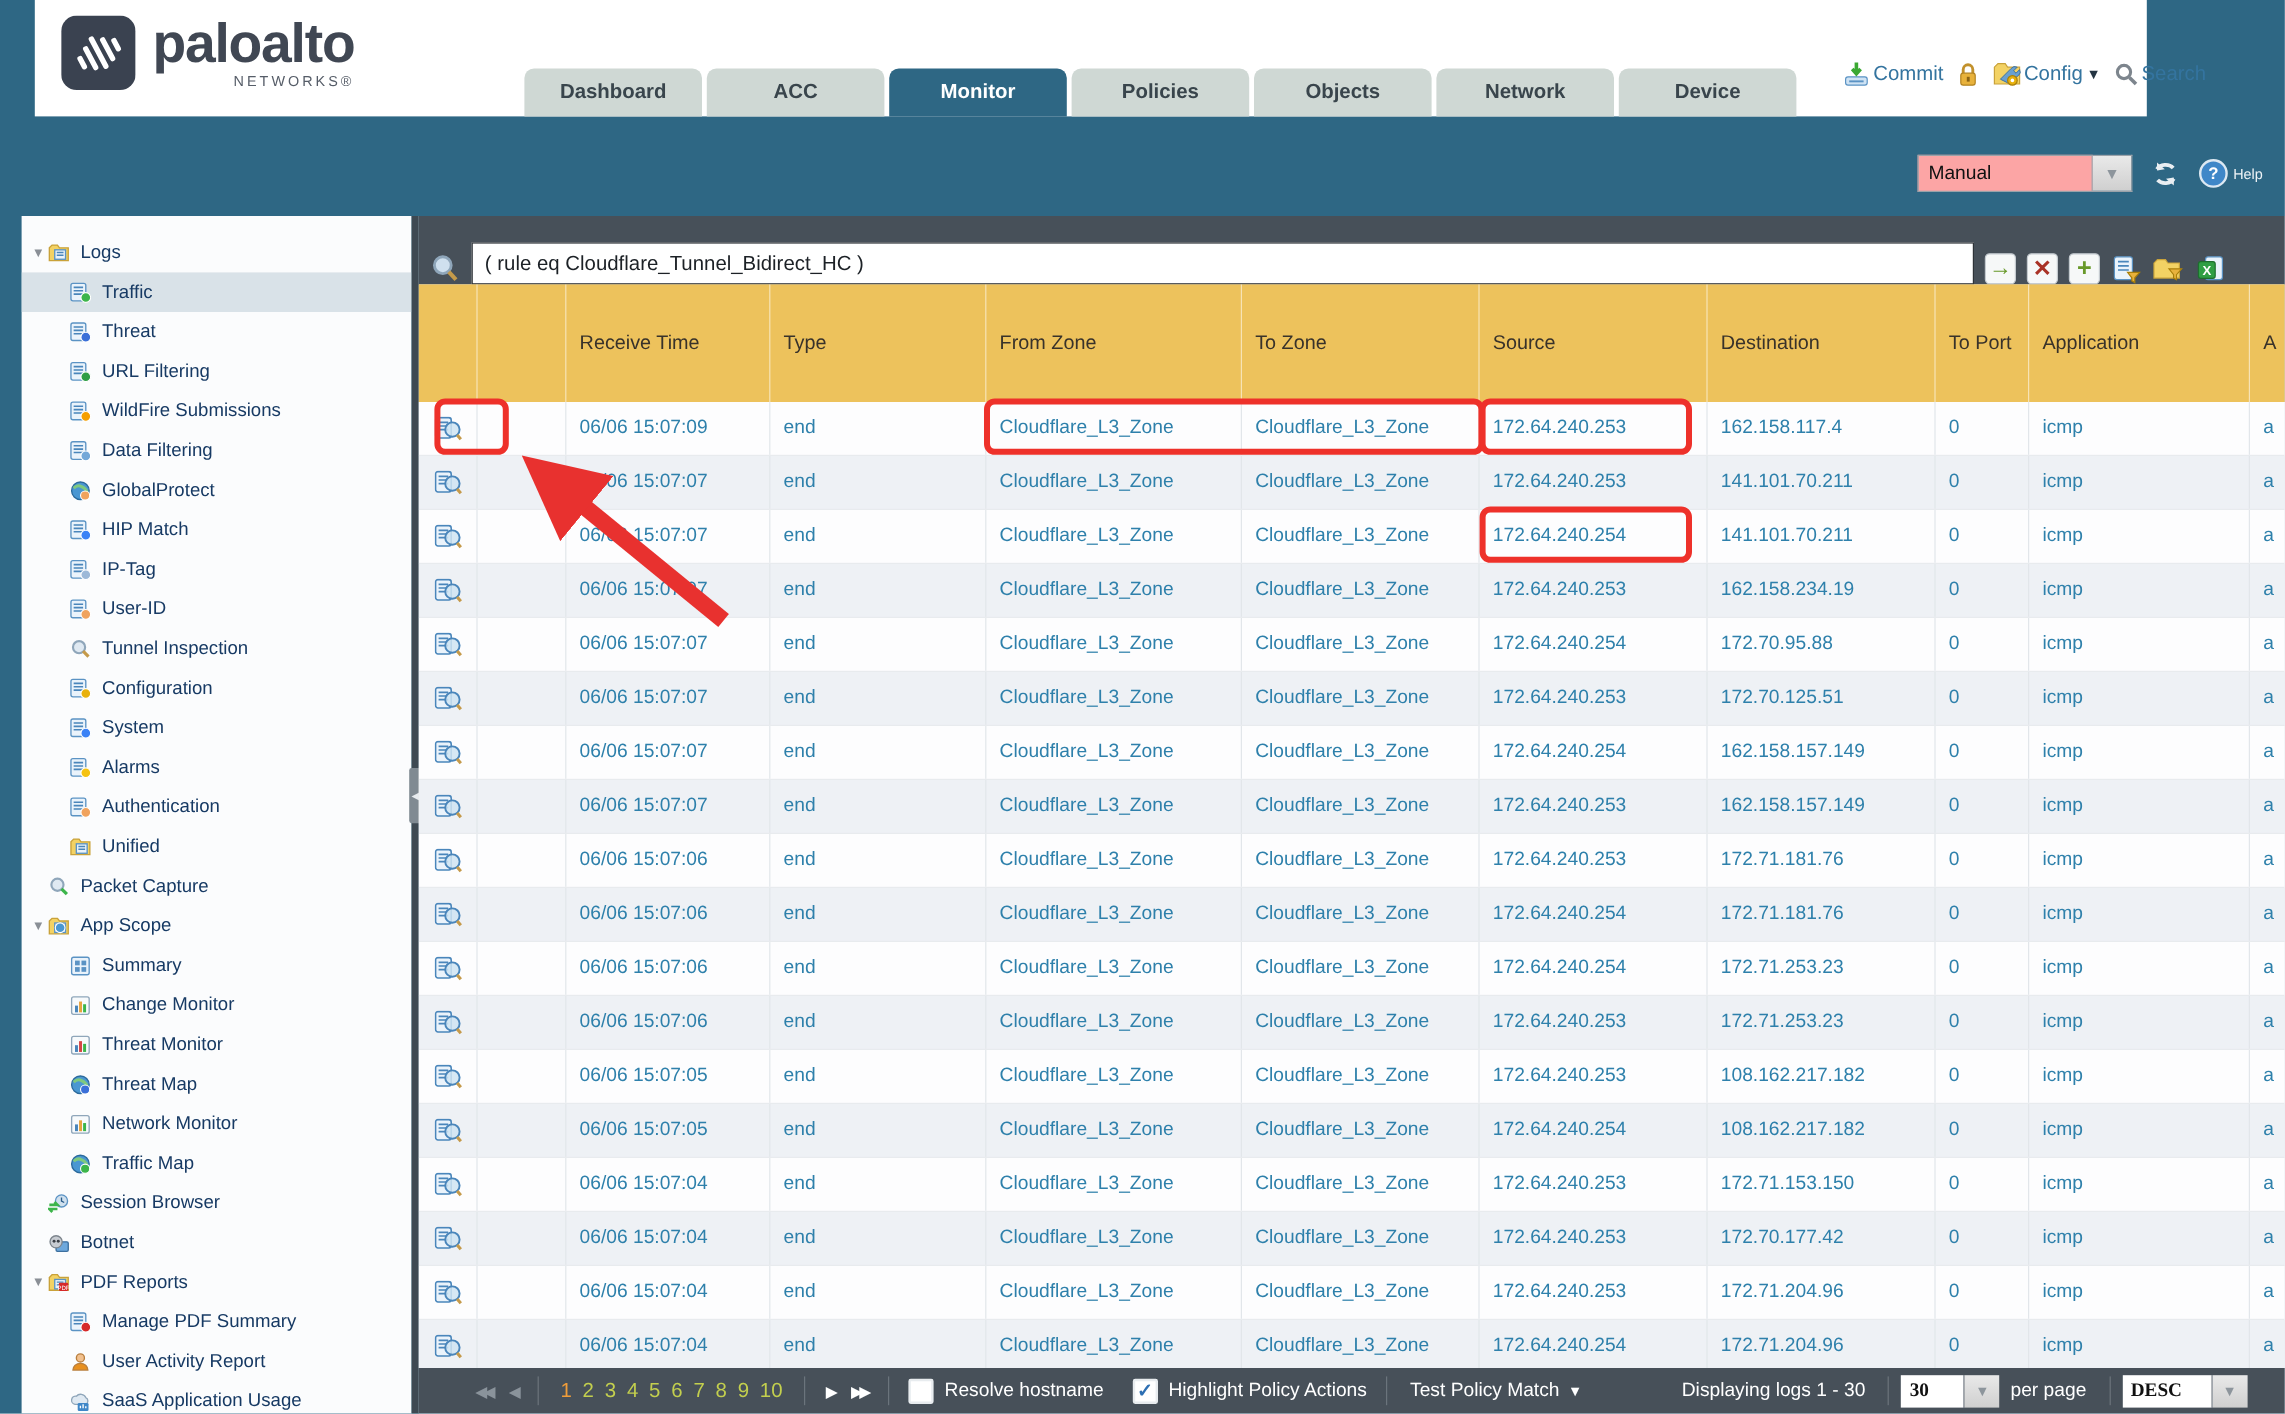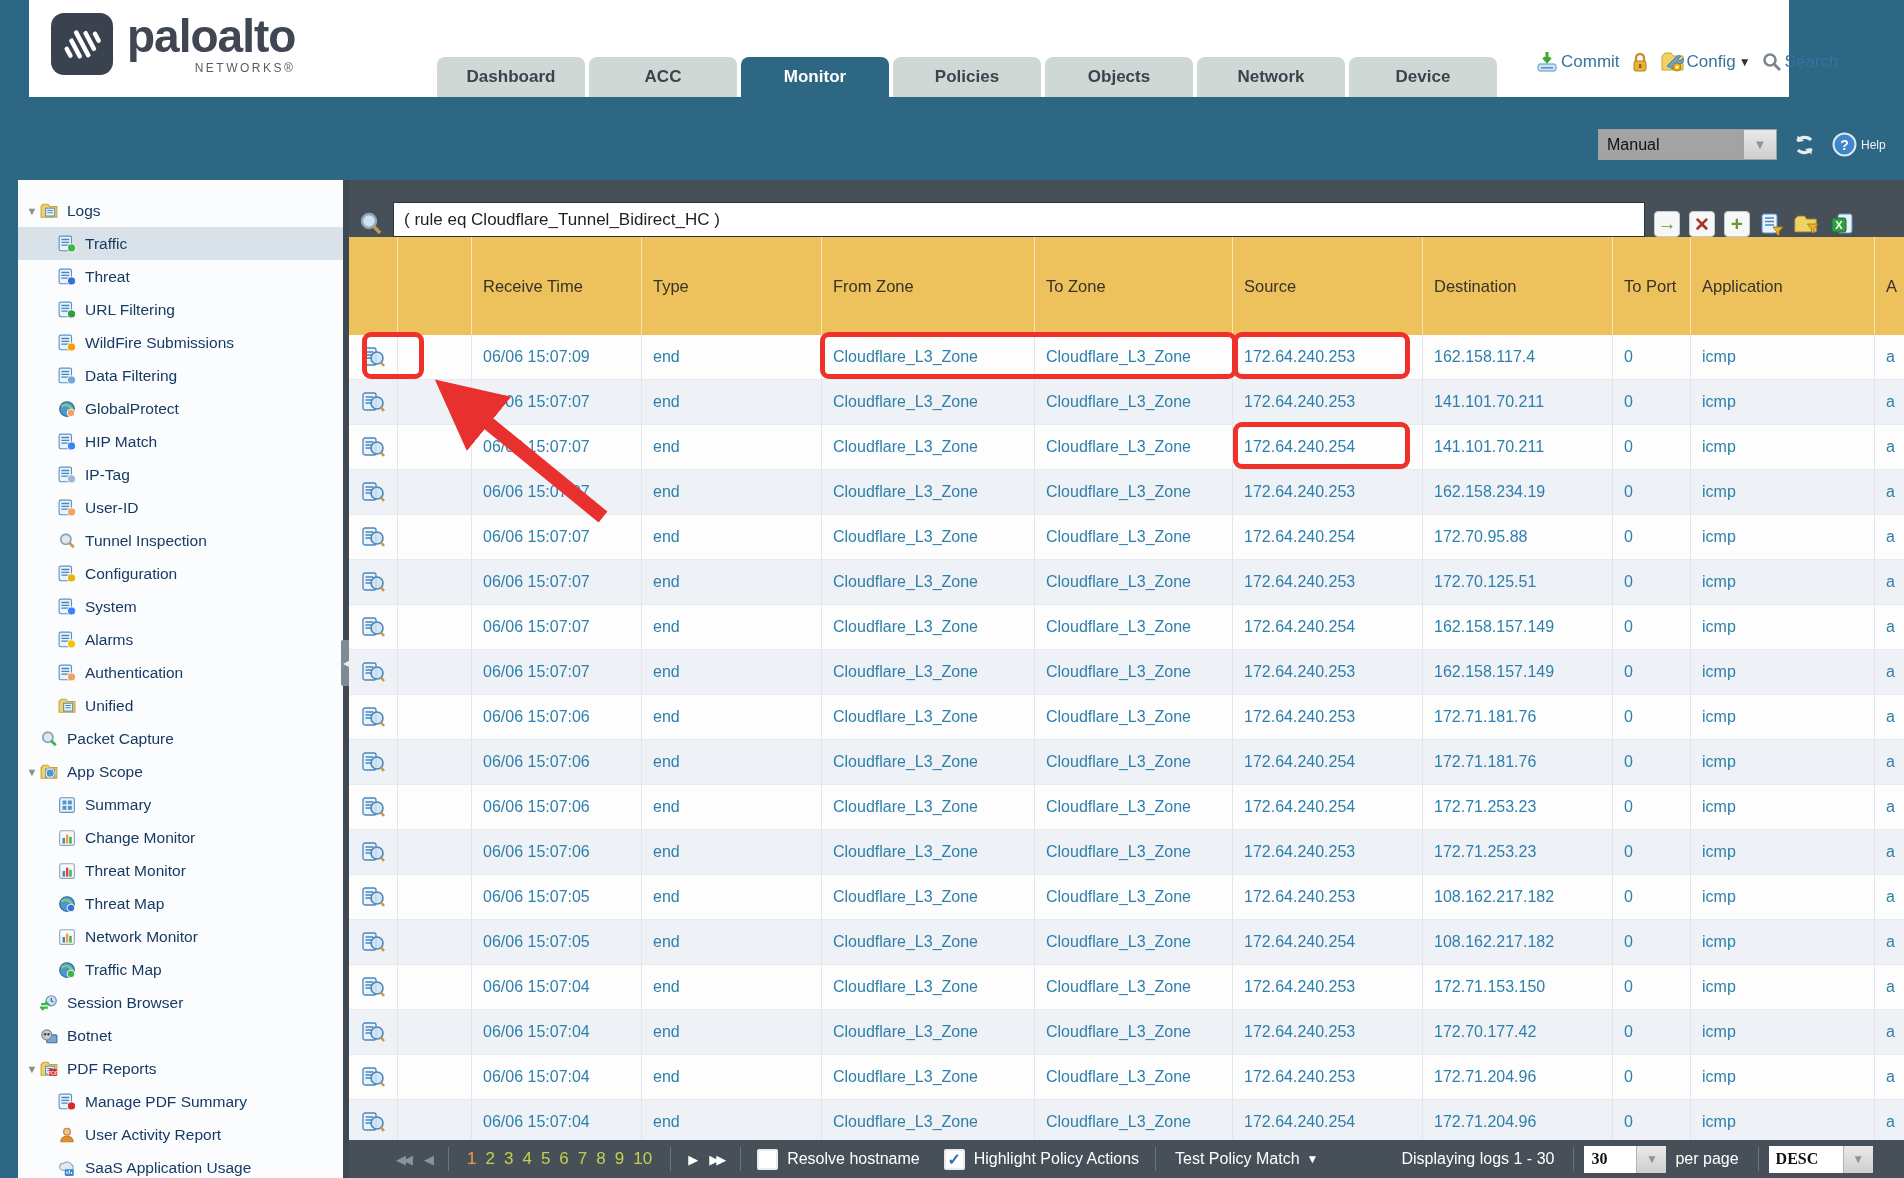--- a/index.html
+++ b/index.html
@@ -16,21 +16,21 @@
   .tab { width:148px; height:40px; border-radius:8px 8px 0 0; background:#cfd8d4; color:#39454c;
          font-size:17px; font-weight:bold; display:flex; align-items:center; justify-content:center; cursor:pointer; }
   .tab.active { background:#2e6784; color:#fff; }
   .top-actions { position:absolute; left:1506px; top:50px; display:flex; align-items:center; gap:10px;
                  font-size:17px; color:#34749f; }
   .top-actions .lbl { margin-left:2px; }
   .caret-dn { font-size:12px; color:#243442; margin-left:3px; }
 
   
   .utilbar { position:absolute; left:1598px; top:129px; display:flex; align-items:center; }
-  .sel-box { background:#a3a3a3; border:1px solid #9aa2a9; height:31px; display:flex; align-items:center;
+  .sel-box { background:#fca5a5; border:1px solid #9aa2a9; height:31px; display:flex; align-items:center;
              padding:0 8px; font-size:16px; color:#111;text-align:right; }
   .sel-btn { width:33px; height:31px; background:linear-gradient(#e9e9e9,#cfcfcf); border:1px solid #9aa2a9;
              border-left:none; display:flex; align-items:center; justify-content:center; color:#8d959c; font-size:13px; cursor:pointer; }
   .util-ic { margin-left:14px; display:flex; align-items:center; }
   .help-lbl { color:#eef3f6; font-size:12px; margin-left:4px; }
 
   
   .sidebar { position:absolute; left:18px; top:180px; width:325px; height:998px; background:#fbfcfd; overflow:hidden; }
   .tree { padding-top:14px; }
   .titem { height:33px; display:flex; align-items:center; font-size:15.5px; color:#173a64; cursor:pointer; white-space:nowrap; }

